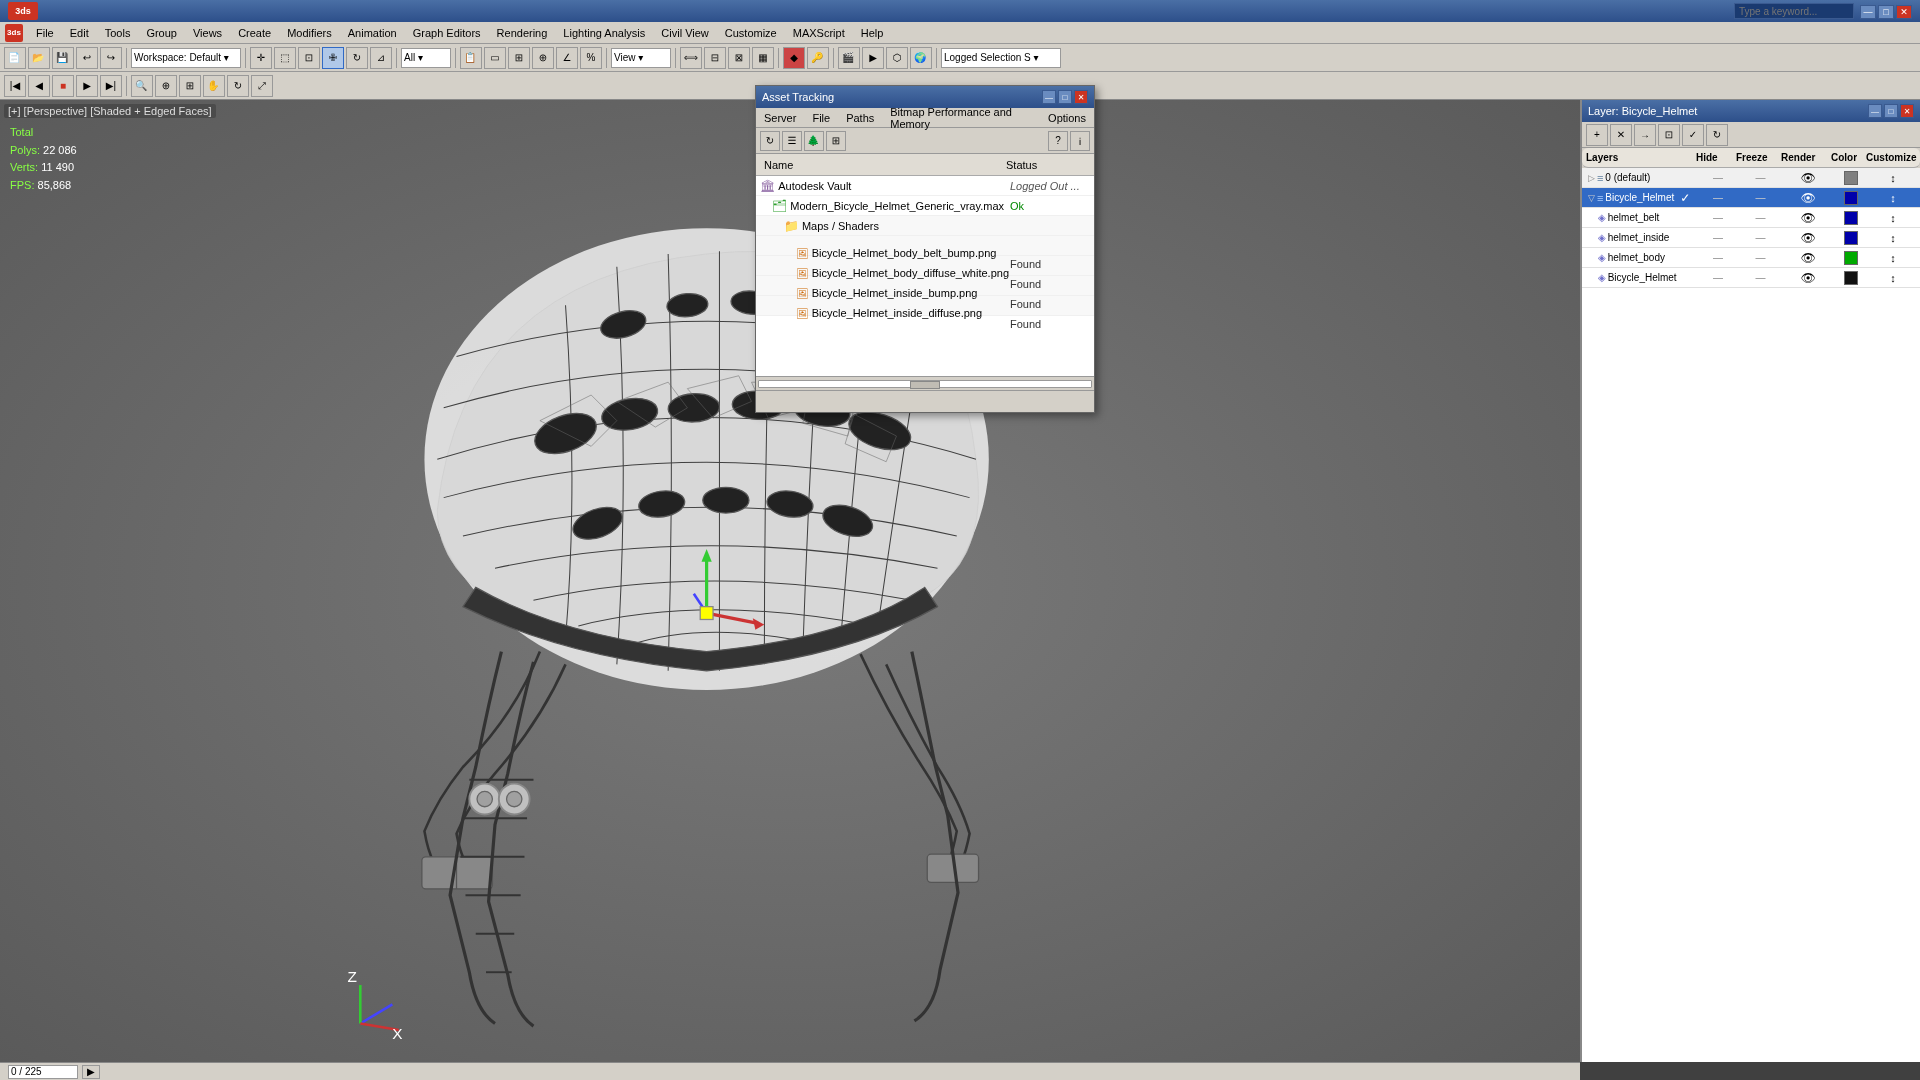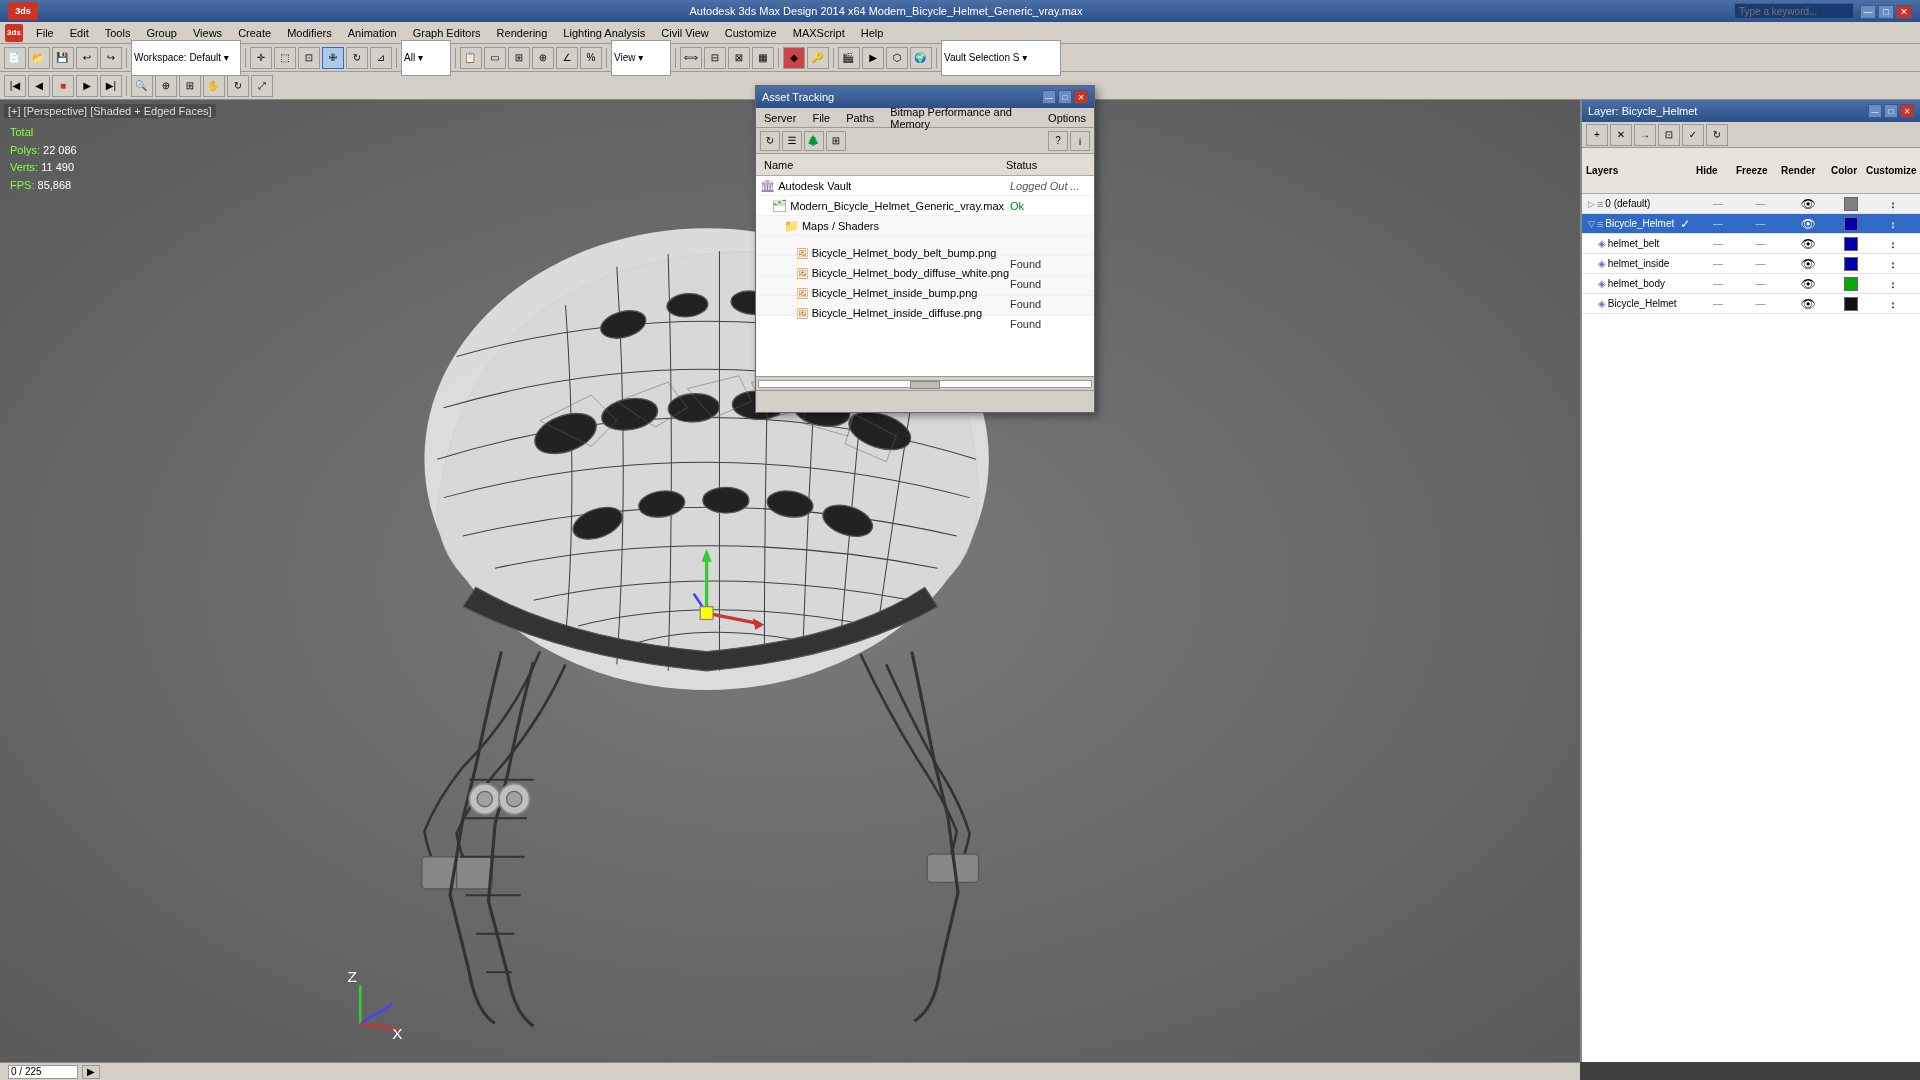--- a/index.html
+++ b/index.html
@@ -56,21 +56,21 @@
     .tb-btn {
       width: 22px; height: 22px;
       background: #d4d0c8;
       border: 1px solid #999;
       display: flex; align-items: center; justify-content: center;
       cursor: pointer; font-size: 10px;
       flex-shrink: 0;
     }
     .tb-sep { width: 1px; height: 20px; background: #999; margin: 0 2px; flex-shrink: 0; }
     .tb-dropdown {
-      height: 36px;
+      height: 20px;
       background: white;
       border: 1px solid #999;
       font-size: 10px;
       padding: 8px 2px;
       display: flex; align-items: center;
       cursor: pointer;
     }
 
     
     #toolbar2 {
@@ -143,24 +143,25 @@
       display: flex;
       align-items: center;
       padding: 2px 4px;
       gap: 2px;
       border-bottom: 1px solid #999;
     }
     #layers-columns {
       display: grid;
       grid-template-columns: 1fr 40px 45px 50px 35px 50px;
       background: #e8e4dc;
-      padding: 17px 4px;
+      padding: 4px 4px;
       border-bottom: 1px solid #aaa;
       font-size: 10px;
       font-weight: bold;
+      border-radius: 6px;
     }
     #layers-list {
       flex: 1;
       overflow-y: auto;
       background: #ffffff;
     }
     .layer-row {
       display: grid;
       grid-template-columns: 1fr 40px 45px 50px 35px 50px;
       align-items: center;
@@ -330,21 +331,20 @@
       position: absolute;
       top: 0; left: 0; right: 0; bottom: 0;
       background: radial-gradient(ellipse at center, #7a7a7a 0%, #5a5a5a 100%);
     }
   </style>
 </head>
 <body>
 
 <div id="title-bar">
   <div style="width:30px; height:18px; background:#cc3322; border-radius:2px; display:flex;align-items:center;justify-content:center; color:white; font-size:9px; font-weight:bold;">3ds</div>
-  <div style="flex:1; text-align:center; font-size:11px;">Autodesk 3ds Max Design 2014 x64    Modern_Bicycle_Helmet_Generic_vray.max</div>
   <div style="display:flex; align-items:flex-end; gap:6px;">
     <input type="text" style="height: 16px; width: 120px; font-size: 10px; padding: 0px 4px; border: 1px solid rgb(58, 90, 144); background: rgb(26, 58, 112); color: white;" placeholder="Type a keyword...">
     <div style="display:flex;gap:2px;">
       <div class="win-btn">—</div>
       <div class="win-btn">□</div>
       <div class="win-btn" style="background:#cc3322;">✕</div>
     </div>
   </div>
 </div>
 
@@ -402,21 +402,21 @@
   <div class="tb-btn">▦</div>
   <div class="tb-sep"></div>
   <div class="tb-btn" style="background:#cc4444;">◆</div>
   <div class="tb-btn">🔑</div>
   <div class="tb-sep"></div>
   <div class="tb-btn">🎬</div>
   <div class="tb-btn">▶</div>
   <div class="tb-btn">⬡</div>
   <div class="tb-btn">🌍</div>
   <div class="tb-sep"></div>
-  <div class="tb-dropdown" style="width:120px;">Vault Selection S ▾</div>
+  <div class="tb-dropdown" style="width:120px;">Logged Selection S ▾</div>
 </div>
 
 <div id="toolbar2">
   <div class="tb-btn">|◀</div>
   <div class="tb-btn">◀</div>
   <div class="tb-btn" style="color:#cc3322;">■</div>
   <div class="tb-btn">▶</div>
   <div class="tb-btn">▶|</div>
   <div class="tb-sep"></div>
   <div class="tb-btn">🔍</div>

